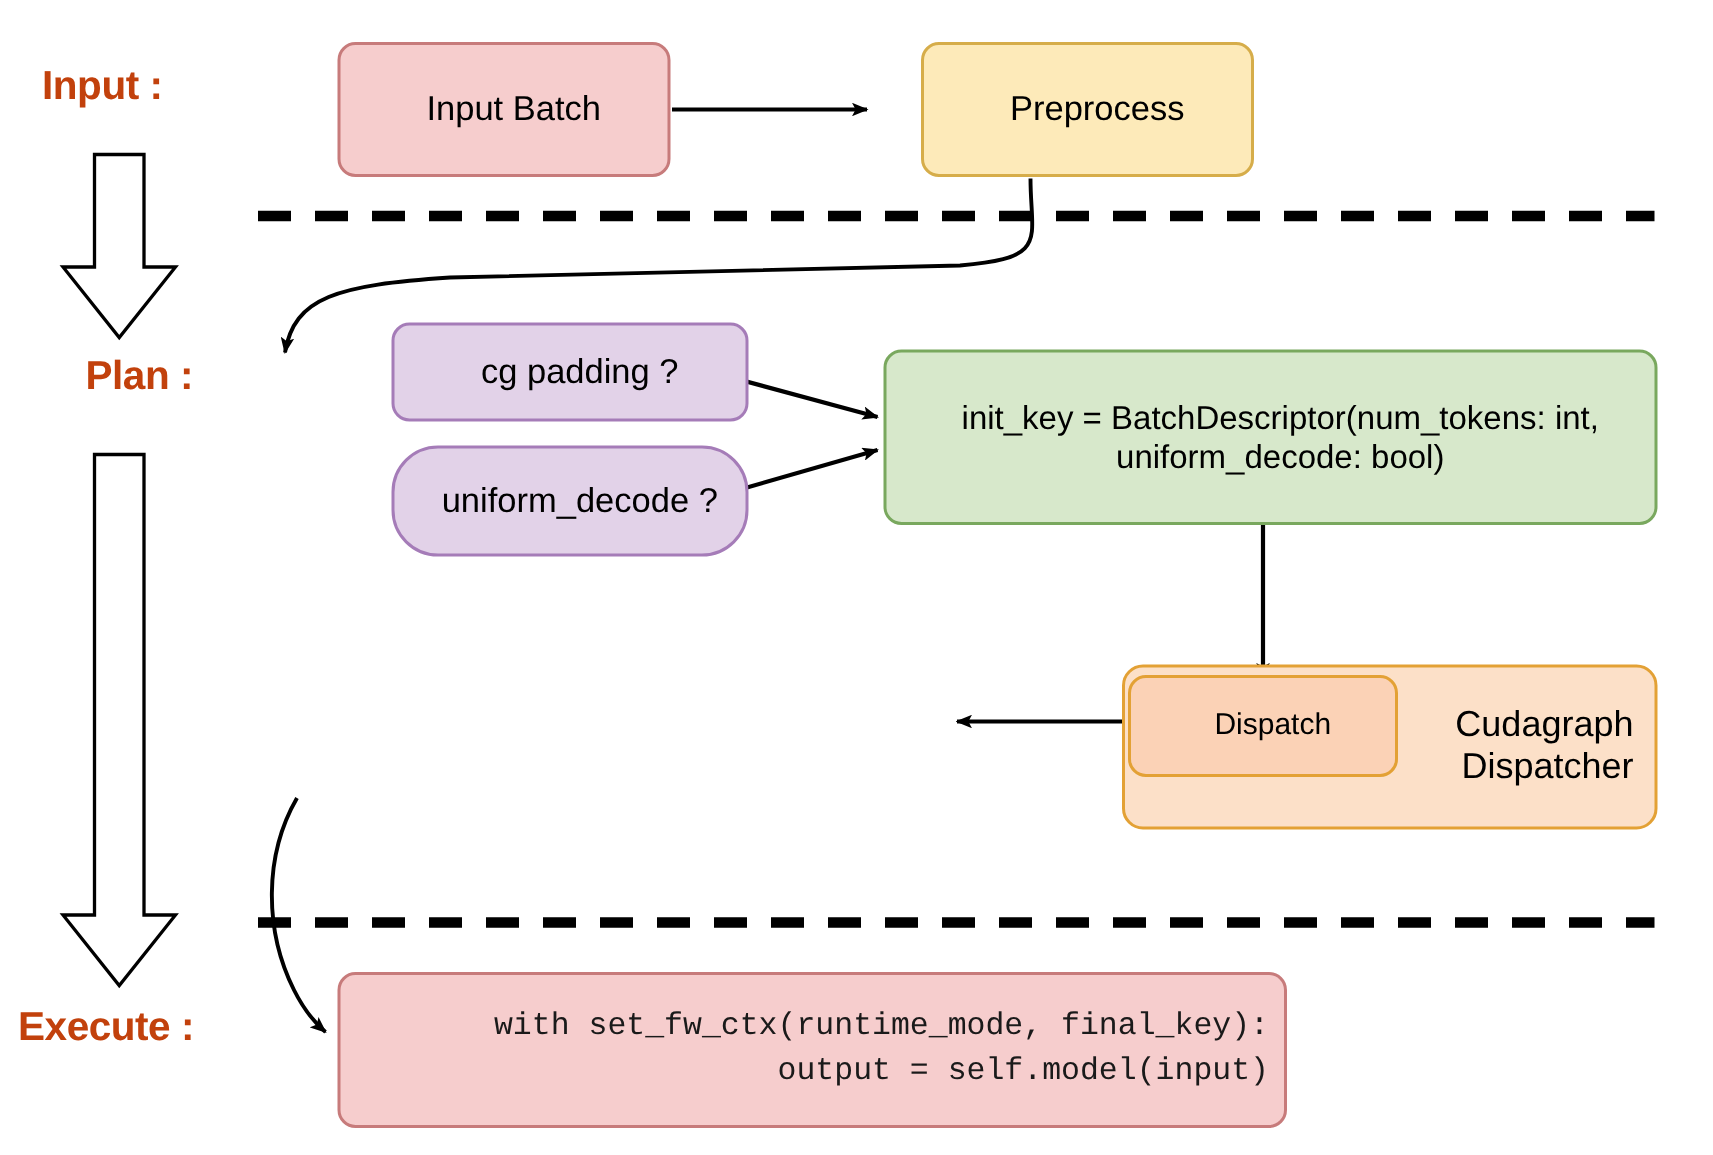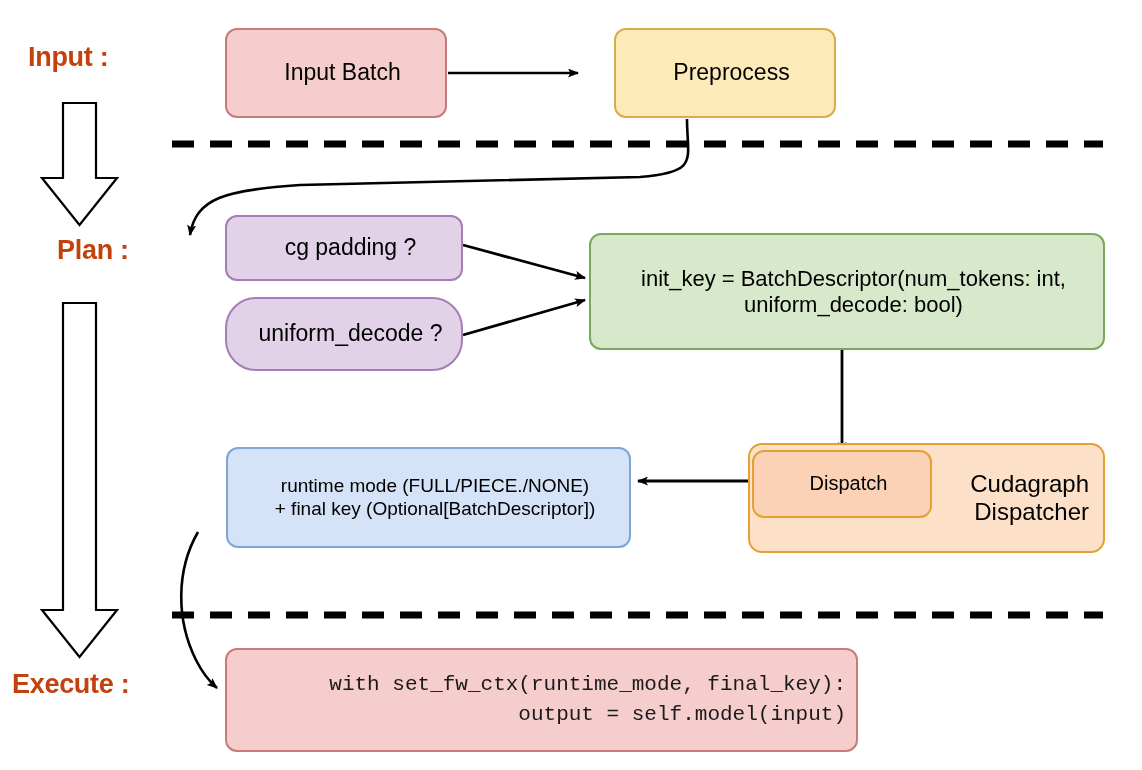--- a/index.html
+++ b/index.html
@@ -28,21 +28,21 @@
     border-radius:12px;
     border:2px solid #000;
     line-height:1.18;
     color:#000;
     padding-left:13px;
   }
   .node .txt{display:block;width:100%;padding:0 10px;box-sizing:border-box;}
 
   .n-input   {background:#f6cdcd;border-color:#c77b7b;font-size:23px;}
   .n-prep    {background:#fdeab9;border-color:#d6ad4a;font-size:23px;margin-left:28px;}
-  .n-purple  {background:#e2d2e8;border-color:#a57cb8;font-size:23px;}
+  .n-purple  {background:#e2d2e8;border-color:#a57cb8;font-size:23px;margin-left:36px;}
   .n-green   {background:#d7e8cb;border-color:#79a85e;font-size:22px;}
   .n-blue    {background:#d4e3f7;border-color:#7fa5d4;font-size:19px;}
   .n-outer   {background:#fce0c8;border-color:#e3a135;border-radius:14px;font-size:24px;}
   .n-dispatch{background:#fbd2b6;border-color:#e3a135;font-size:20px;}
   .n-code    {
     background:#f6cdcd;border-color:#c77b7b;font-size:21px;
     font-family:"Liberation Mono","DejaVu Sans Mono",monospace;
     justify-content:flex-start;align-items:center;
   }
   .n-code .txt{
@@ -129,25 +129,19 @@
     <span class="txt">
       <span>Cudagraph</span><br>
       <span>Dispatcher</span>
     </span>
   </div>
 
   <div class="node n-dispatch" style="left:752px;top:450px;width:180px;height:68px;z-index:4;">
     <span class="txt">Dispatch</span>
   </div>
 
-  <div class="node n-blue" style="left:226px;top:447px;width:405px;height:101px;">
-    <span class="txt">
-      <span>runtime mode (FULL/PIECE./NONE)</span><br>
-      <span>+ final key (Optional[BatchDescriptor])</span>
-    </span>
-  </div>
 
   <div class="node n-code" style="left:225px;top:648px;width:633px;height:104px;">
     <span class="txt">with set_fw_ctx(runtime_mode, final_key):
     output = self.model(input)</span>
   </div>
 
 </div>
 
 </body></html>

